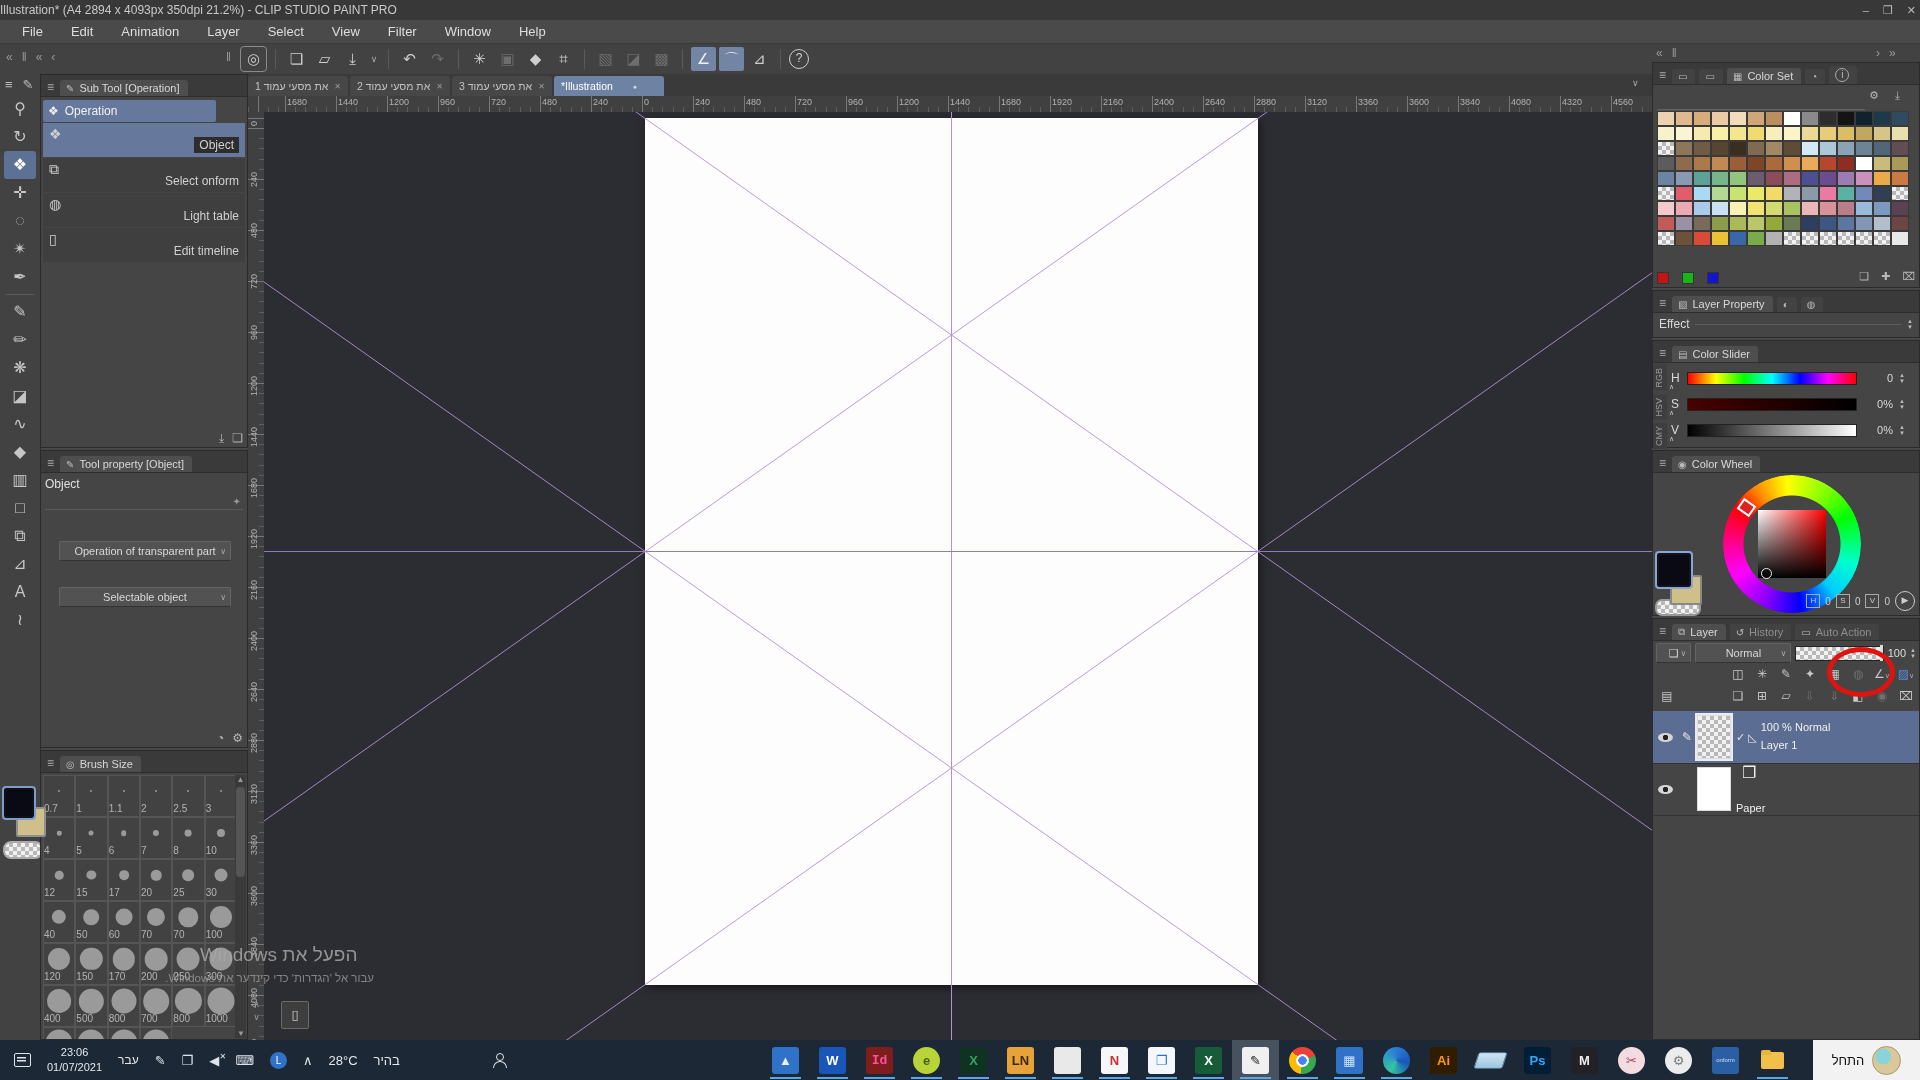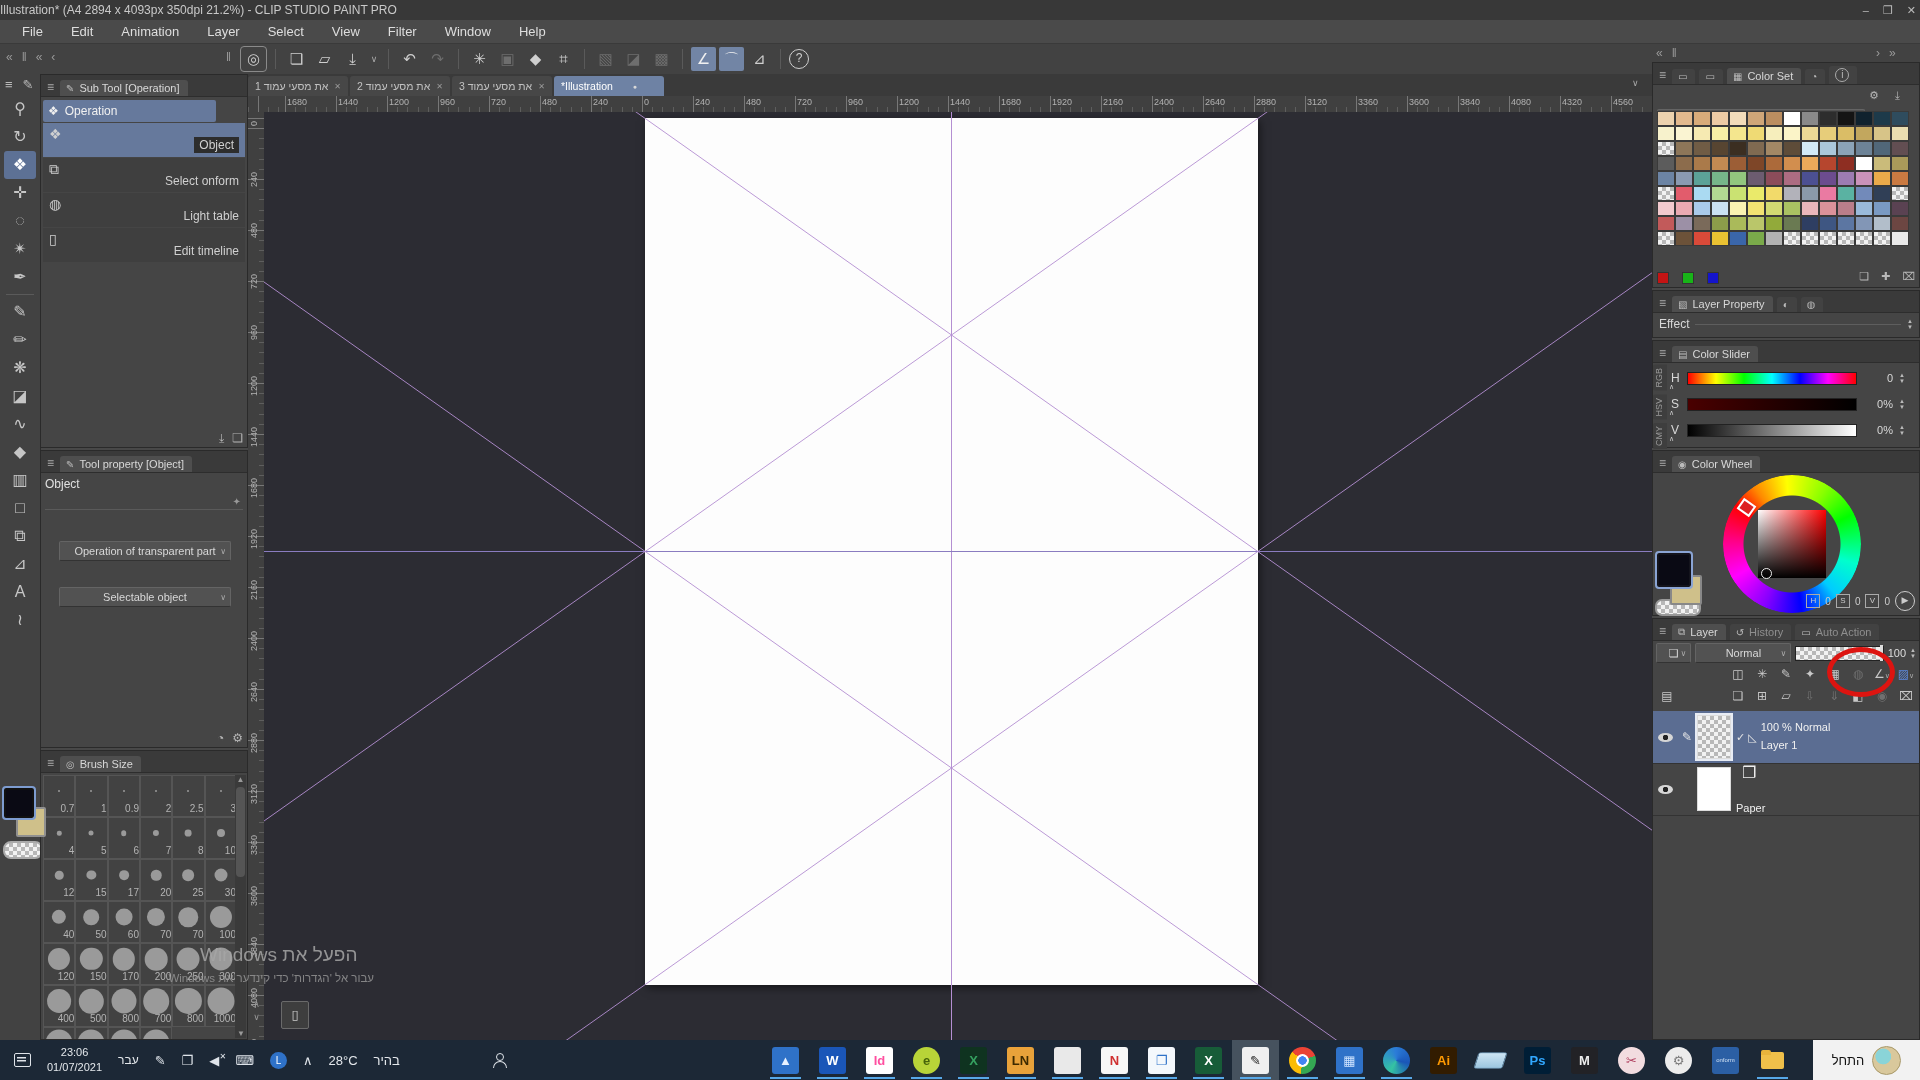--- a/index.html
+++ b/index.html
@@ -54,21 +54,21 @@
   #toolprop{left:40px;top:450px;width:208px;height:298px;}
   #tp-namebox{left:4px;top:26px;width:198px;height:32px;border-bottom:1px solid #5a5a5a;font-size:12px;color:#e0e0e0;}
   #tp-lock{position:absolute;right:2px;bottom:2px;font-size:10px;color:#999;}
   .dropdown{background:#525252;border:1px solid #646464;border-bottom-color:#333;border-radius:2px;font-size:11px;color:#d8d8d8;display:flex;align-items:center;justify-content:center;position:relative;}
   .dropdown .dd-arrow{position:absolute;right:4px;font-size:8px;color:#aaa;}
   
   #brushpanel{left:40px;top:750px;width:208px;height:290px;overflow:hidden;}
   #brush-grid{position:absolute;left:2px;top:24px;width:194px;display:grid;grid-template-columns:repeat(6,1fr);}
   .bcell{height:40px;border:0.5px solid #555;background:#424242;position:relative;}
   .bdot{position:absolute;left:50%;top:38%;transform:translate(-50%,-50%);border-radius:50%;background:#9a9a9a;}
-  .blabel{position:absolute;bottom:2px;width:100%;text-align:right;font-size:10px;color:#b4b4b4;}
+  .blabel{position:absolute;bottom:2px;width:100%;text-align:left;font-size:10px;color:#b4b4b4;}
   #brush-scroll{position:absolute;right:1px;top:24px;width:11px;bottom:1px;background:#3a3a3a;font-size:8px;color:#999;text-align:center;}
   #brush-scroll .sb-thumb{position:absolute;left:1px;right:1px;top:12px;height:90px;background:#555;border-radius:4px;}
   
   #doctabs{left:248px;top:74px;width:1404px;height:22px;background:#3a3a3a;display:flex;gap:2px;align-items:flex-end;}
   .dtab{height:20px;background:#474747;display:flex;align-items:center;gap:6px;padding:0 7px;font-size:10.5px;color:#c2c2c2;border-radius:3px 3px 0 0;}
   .dtab .dclose{font-size:8px;color:#9a9a9a;}
   .dtab.active{background:#6e82a4;color:#fff;min-width:96px;}
   .dtab.active .ddot{font-size:7px;color:#d8d8d8;margin-left:14px;}
   #tab-overflow{left:1632px;top:78px;font-size:9px;color:#aaa;}
   #hruler{left:248px;top:96px;width:1404px;height:16px;background:#404040;border-bottom:1px solid #262626;overflow:hidden;
@@ -361,21 +361,21 @@
         <div class="bcell">
           <div class="bdot" style="width: 2px; height: 2px;"></div>
           <div class="blabel">0.7</div>
         </div>
         <div class="bcell">
           <div class="bdot" style="width: 2px; height: 2px;"></div>
           <div class="blabel">1</div>
         </div>
         <div class="bcell">
           <div class="bdot" style="width: 2px; height: 2px;"></div>
-          <div class="blabel">0.9</div>
+          <div class="blabel">1.1</div>
         </div>
         <div class="bcell">
           <div class="bdot" style="width: 2px; height: 2px;"></div>
           <div class="blabel">2</div>
         </div>
         <div class="bcell">
           <div class="bdot" style="width: 2px; height: 2px;"></div>
           <div class="blabel">2.5</div>
         </div>
         <div class="bcell">
@@ -984,21 +984,21 @@
     <div id="apps">
         <div class="app">
           <span class="tile" style="background: rgb(47, 114, 200); color: rgb(232, 242, 255);">▲</span>
           <span class="openline"></span>
         </div>
         <div class="app">
           <span class="tile" style="background: rgb(26, 86, 184); color: rgb(255, 255, 255);">W</span>
           <span class="openline"></span>
         </div>
         <div class="app">
-          <span class="tile" style="background: #ffffff; color: rgb(255, 79, 160);">Id</span>
+          <span class="tile" style="background: #7f1d1d; color: rgb(255, 79, 160); font-family: Liberation Mono, monospace;">Id</span>
           <span class="openline"></span>
         </div>
         <div class="app">
           <span class="tile round" style="background: rgb(184, 212, 56); color: rgb(71, 100, 10);">e</span>
           <span class="openline"></span>
         </div>
         <div class="app">
           <span class="tile" style="background: rgb(15, 51, 32); color: rgb(53, 160, 96);">X</span>
           <span class="openline"></span>
         </div>

